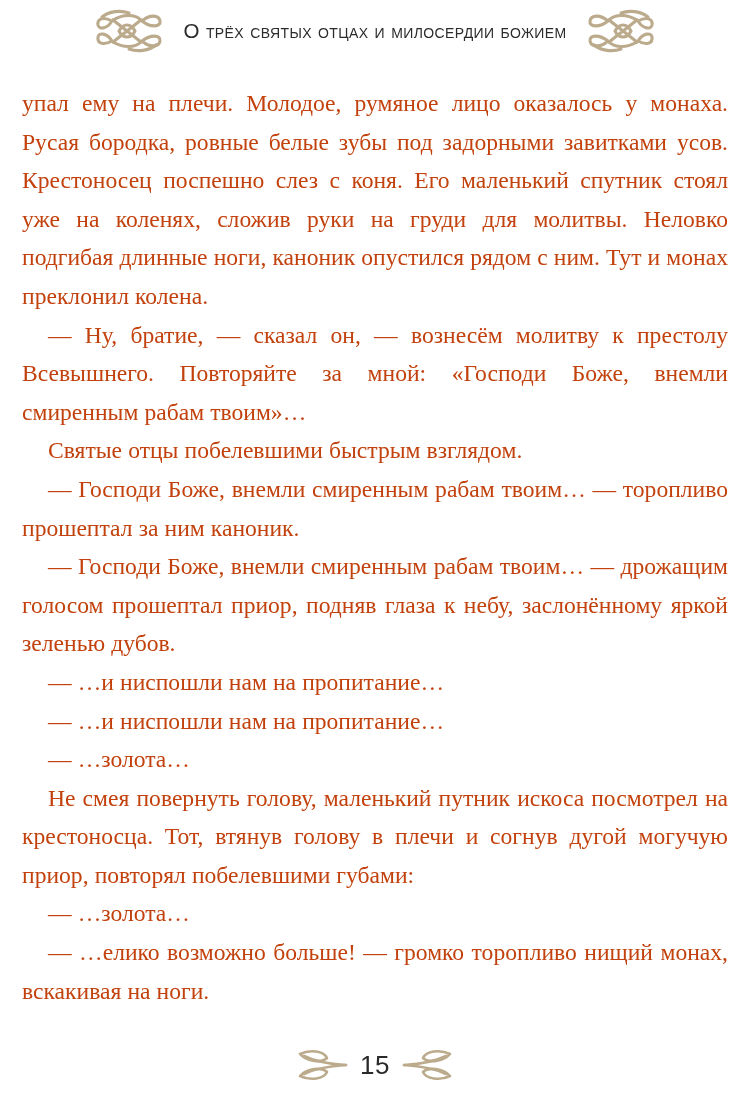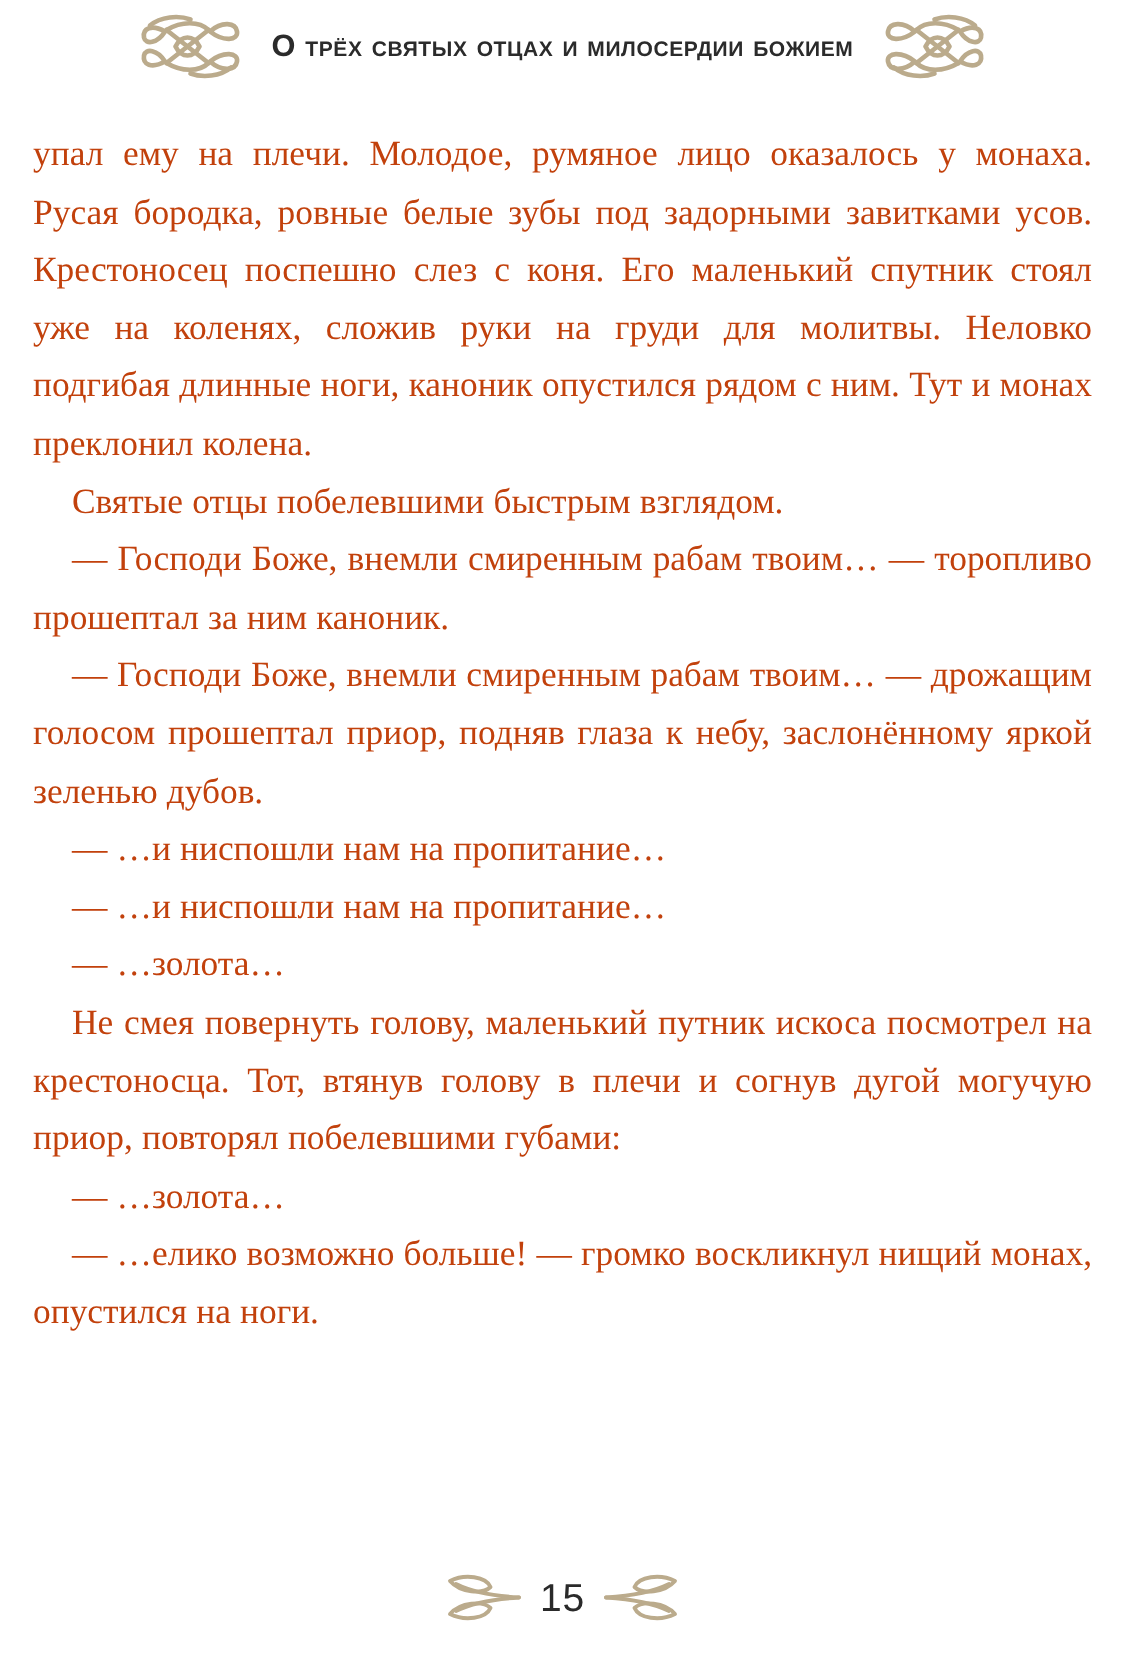--- a/index.html
+++ b/index.html
@@ -30,21 +30,21 @@
   }
   .head-title {
     font-family: "Liberation Sans", "DejaVu Sans", sans-serif;
     font-size: 20.5px;
     line-height: 1;
     letter-spacing: 0.4px;
     color: #2b2b2b;
     font-variant: small-caps;
     text-transform: lowercase;
     white-space: nowrap;
-    font-weight: 700;
+    font-weight: 400;
   }
   .head-title::first-letter {
     text-transform: uppercase;
   }
   .knot-orn {
     width: 72px;
     height: 46px;
     flex: none;
     display: block;
   }
@@ -143,29 +143,30 @@
         <path d="M49 33 C57 40, 66 39, 67 33 C68 27, 58 26, 49 33 Z"></path>
         <path d="M9 9 C16 3, 28 2, 36 5"></path>
         <path d="M63 37 C56 43, 44 44, 36 41"></path>
       </svg>
     </span>
 
   </div>
 
   <div class="body-col">
     <p class="para noindent">упал ему на плечи. Молодое, румяное лицо оказалось у монаха. Русая бородка, ровные белые зубы под задорными завитками усов. Крестоносец поспешно слез с коня. Его маленький спутник стоял уже на коленях, сложив руки на груди для молитвы. Неловко подгибая длинные ноги, каноник опустился рядом с ним. Тут и монах преклонил колена.</p>
+    <p class="para">— Ну, братие, — сказал он, — вознесём молитву к престолу Всевышнего. Повторяйте за мной: «Господи Боже, внемли смиренным рабам твоим»…</p>
     <p class="para last-left">Святые отцы побелевшими быстрым взглядом.</p>
     <p class="para">— Господи Боже, внемли смиренным рабам твоим… — торопливо прошептал за ним каноник.</p>
     <p class="para">— Господи Боже, внемли смиренным рабам твоим… — дрожащим голосом прошептал приор, подняв глаза к небу, заслонённому яркой зеленью дубов.</p>
     <p class="para last-left">— …и ниспошли нам на пропитание…</p>
     <p class="para last-left">— …и ниспошли нам на пропитание…</p>
     <p class="para last-left">— …золота…</p>
     <p class="para">Не смея повернуть голову, маленький путник искоса посмотрел на крестоносца. Тот, втянув голову в плечи и согнув дугой могучую приор, повторял побелевшими губами:</p>
     <p class="para last-left">— …золота…</p>
-    <p class="para">— …елико возможно больше! — громко воскликнул нищий монах, опустился на ноги.</p>
+    <p class="para">— …елико возможно больше! — громко торопливо нищий монах, вскакивая на ноги.</p>
   </div>
 
   <div class="folio">
 
     <span>
       <svg class="leaf-orn" viewBox="0 0 56 34" xmlns="http://www.w3.org/2000/svg" fill="none" stroke="#bbab8c" stroke-width="2.6" stroke-linecap="round" stroke-linejoin="round">
 
         <path d="M6 6 C16 1, 30 3, 33 10 C28 15, 13 14, 6 6 Z"></path>
 
         <path d="M6 28 C16 33, 30 31, 33 24 C28 19, 13 20, 6 28 Z"></path>

